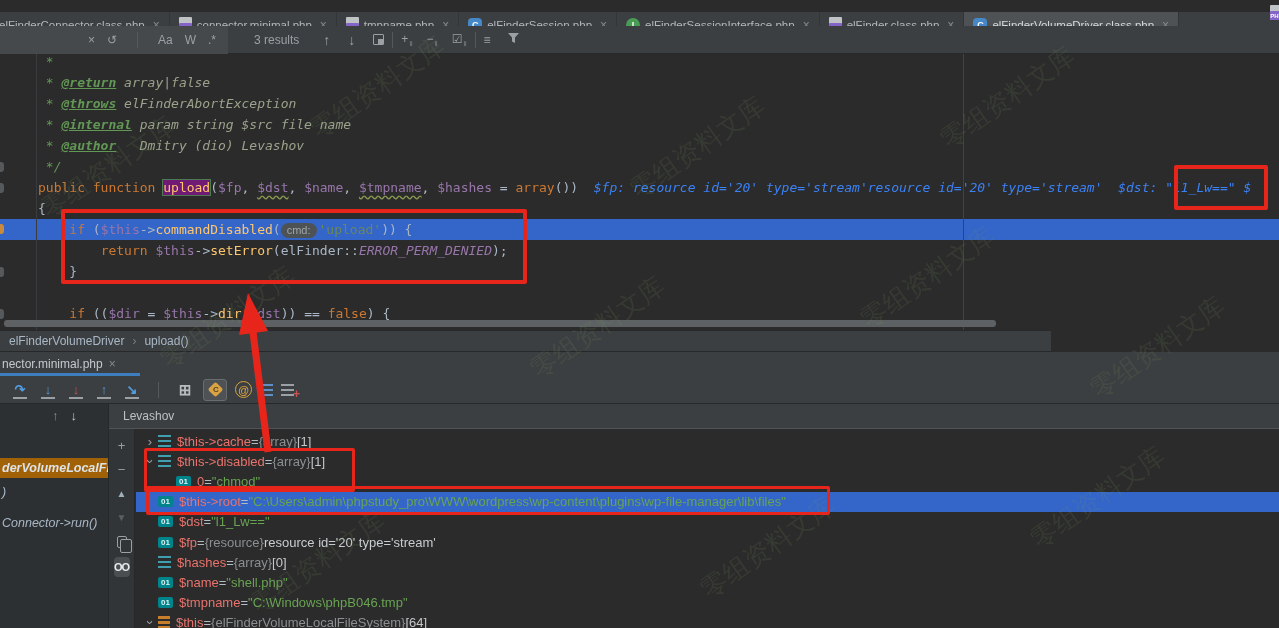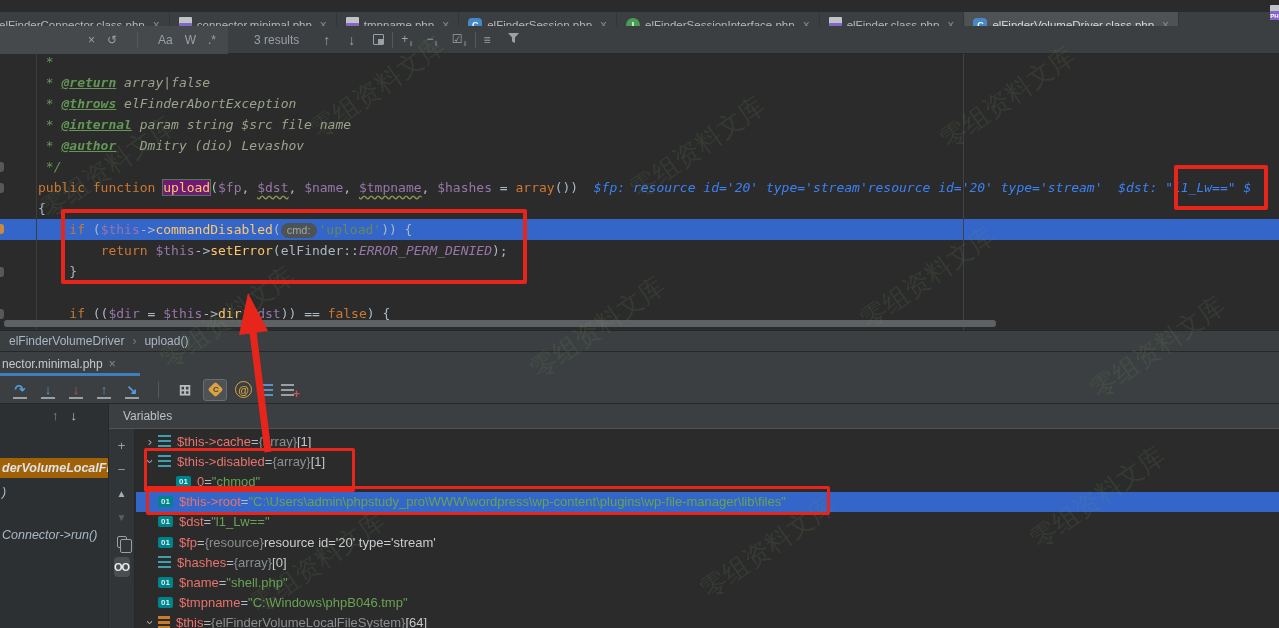--- a/index.html
+++ b/index.html
@@ -58,21 +58,21 @@
   .t-const{ color:#9876aa; font-style:italic;}
   .t-hint{ color:#3b82f6; font-style:italic;margin-top:15px;}
   .t-hl{ background:#701a75; box-shadow:0 0 0 1px #4d7a52;}
   .t-wave{ text-decoration:underline; text-decoration-style:wavy; text-decoration-color:#8a9a50; text-underline-offset:3px;}
   .pill{ background:#4d5254; color:#9fa5a9; border-radius:8px; padding:0 6px; font-size:11px;
     font-family:"Liberation Sans", sans-serif; font-style:normal; display:inline-block; height:15px; line-height:15px; margin-right:2px;}
   .hscroll{ position:absolute; left:4px; top:266px; width:992px; height:7px; background:#5d6163; border-radius:3px;}
   .gmark{ position:absolute; left:0; width:4px; height:10px; border-radius:0 3px 3px 0; background:#56595b;}
   .gmark.exec{ background:#c98a3c; }
   
-  .breadcrumb{ position:absolute; left:0; top:330px; width:1279px; height:22px; background:#3c3f41;
+  .breadcrumb{ position:absolute; left:0; top:330px; width:1051px; height:22px; background:#3c3f41;
     display:flex; align-items:center; gap:8px; padding-left:9px; font-size:12px; color:#a9b7c6;
     border-top:1px solid #26282a; border-bottom:1px solid #26282a;}
   .breadcrumb .sep{ color:#787d81; }
   
   .dbgtabs{ position:absolute; left:0; top:352px; width:1279px; height:24px; background:#3c3f41;}
   .dbgtab{ position:absolute; left:0; top:0; height:24px; width:140px; display:flex; align-items:center;
     gap:6px; padding-left:2px; font-size:12px; color:#c4c9cd;}
   .dbgtab .close{ color:#85898d; font-size:12px;}
   .dbgtab-underline{ position:absolute; left:0; top:21px; width:140px; height:3px; background:#3d7ebf;}
   
@@ -274,25 +274,25 @@
     </div>
 
   <div class="dbgcontent">
     <div class="frames">
       <div class="nav">
         <span style="color:#8a8f93;">↑</span>
         <span style="color:#c6cacd;">↓</span>
       </div>
     <div class="frame-row selected" style="top: 54px;">derVolumeLocalFil</div>
         <div class="frame-row" style="top: 78px;">)</div>
-        <div class="frame-row" style="top: 121px;">Connector-&gt;run()</div>
+        <div class="frame-row" style="top: 109px;">Connector-&gt;run()</div>
       </div>
     <div class="frames-vsep"></div>
     <div class="vars-header">
-      <span>Variables</span>
+      <span>Levashov</span>
     </div>
     <div class="strip">
       <span class="s-ic">+</span>
       <span class="s-ic">−</span>
       <span class="s-ic lite" style="font-size:10px;">▲</span>
       <span class="s-ic dim" style="font-size:10px;">▼</span>
       <span class="s-ic">
           <span class="ic-copy"></span>
         </span>
       <span class="ic-glasses">OO</span>

